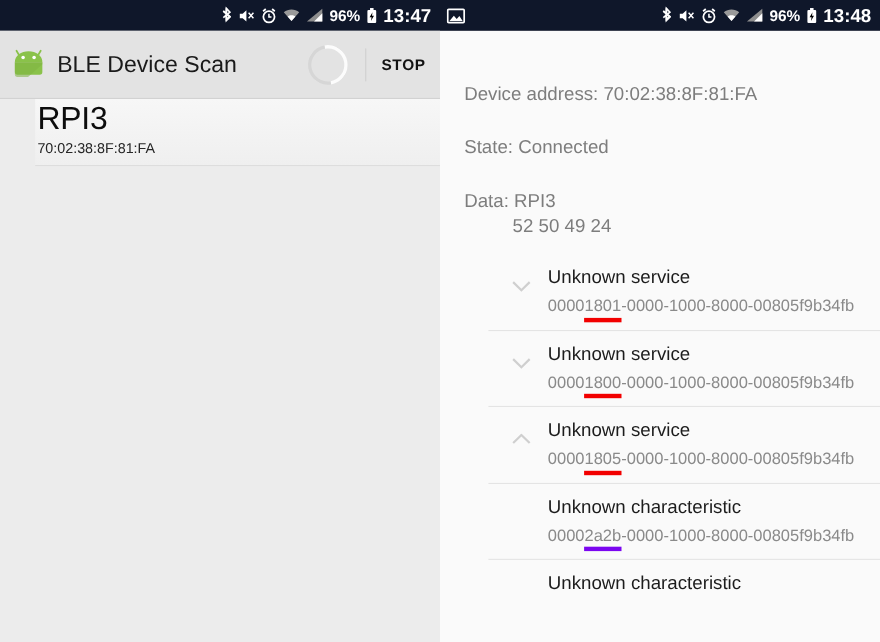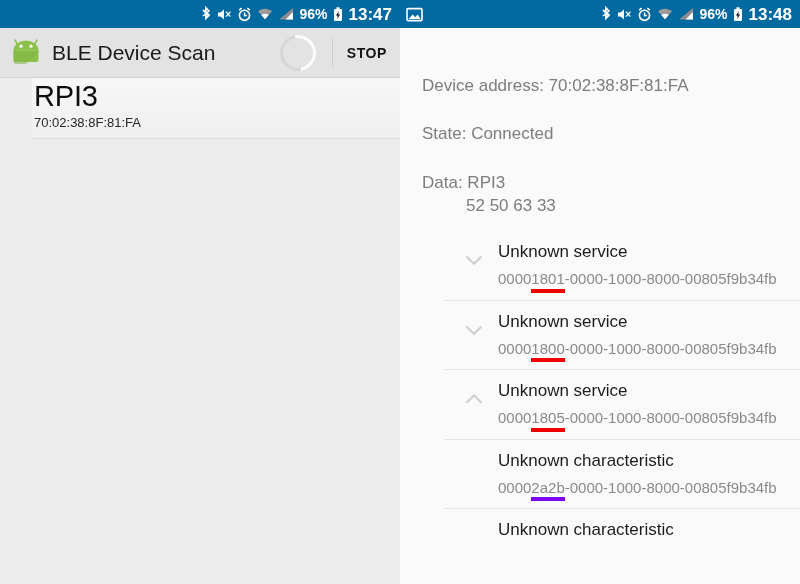--- a/index.html
+++ b/index.html
@@ -24,21 +24,21 @@
     height: 584px;
     position: relative;
     overflow: hidden;
   }
   .pane-left { background: #ececec; }
   .pane-right { background: #fafafa; }
 
   
   .statusbar {
     height: 28px;
-    background: #0369a1;
+    background: #0f172a;
     display: flex;
     padding: 0 8px 0 6px;
     box-sizing: border-box;
     color: #ffffff;
   }
   .status-left {
     display: flex;
     align-items: center;
     gap: 6px;
     flex: 1;
@@ -64,21 +64,21 @@
   .sb-time {
     font-size: 17px;
     font-weight: bold;
     color: #ffffff;
     line-height: 1;
     margin-left: 1px;
   }
 
   
   .appbar {
-    height: 50px;
+    height: 62px;
     background: #e3e3e3;
     display: flex;
     align-items: center;
     padding: 0 0 0 6px;
     box-sizing: border-box;
     border-bottom: 1px solid #d2d2d2;
     position: relative;
   }
   .app-logo {
     width: 40px;
@@ -336,21 +336,21 @@
             </svg>
         </span>
         <span class="sb-time">13:48</span>
       </div>
     </div>
 
     <div class="info-block">
       <div class="info-line">Device address: 70:02:38:8F:81:FA</div>
       <div class="info-line">State: Connected</div>
       <div class="info-line last">Data: RPI3</div>
-      <div class="info-sub">52 50 63 33</div>
+      <div class="info-sub">52 50 49 24</div>
     </div>
 
     <div class="gatt-list">
 
       <div class="gatt-row first">
         <div class="gatt-chevron">
           <svg width="18" height="11" viewBox="0 0 18 11">
               <path d="M1.5 1.5L9 8.8l7.5-7.3" fill="none" stroke="#cfcfcf" stroke-width="2"></path>
             </svg>
         </div>

